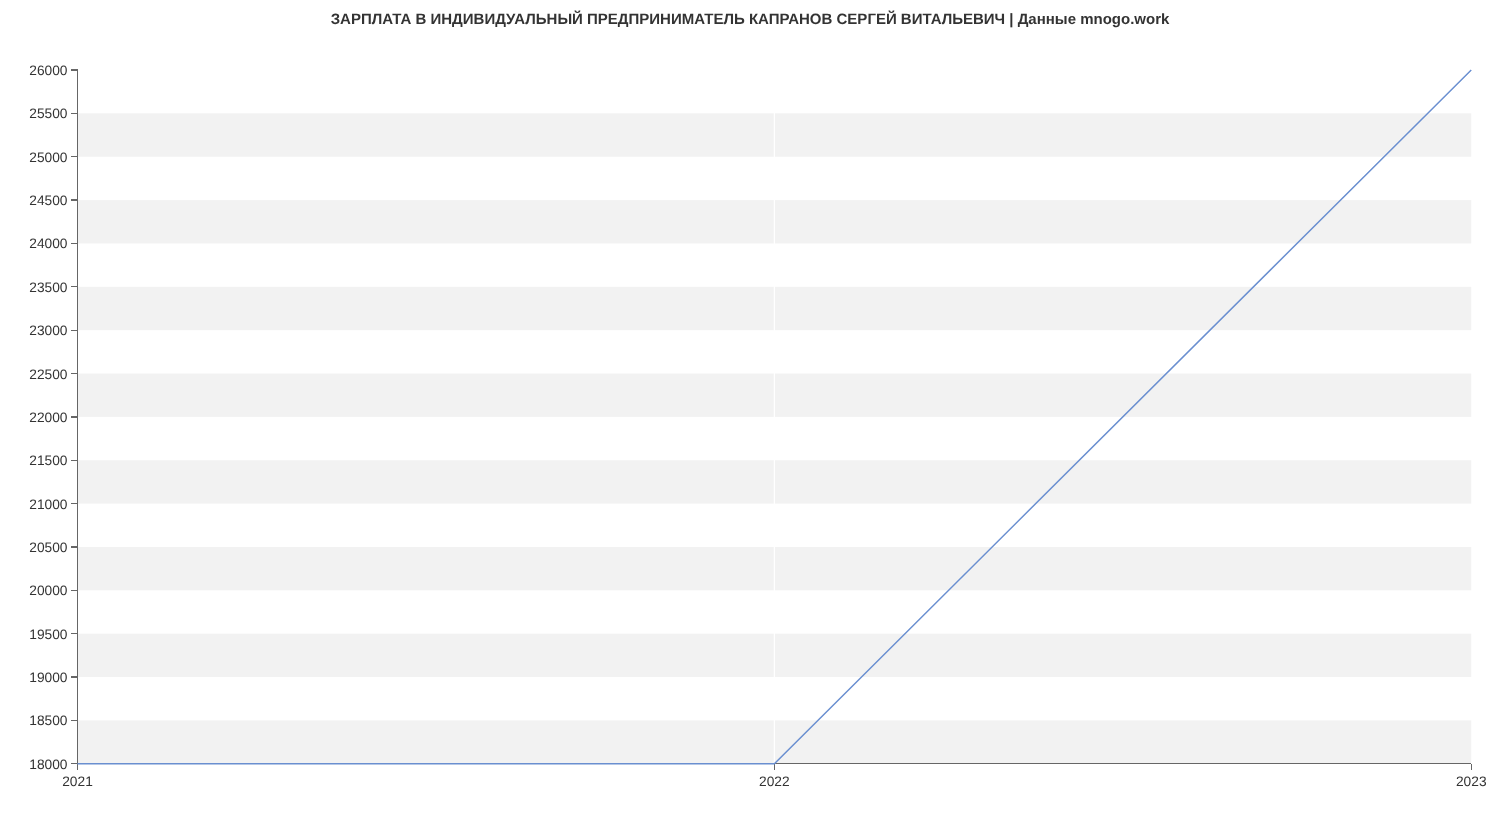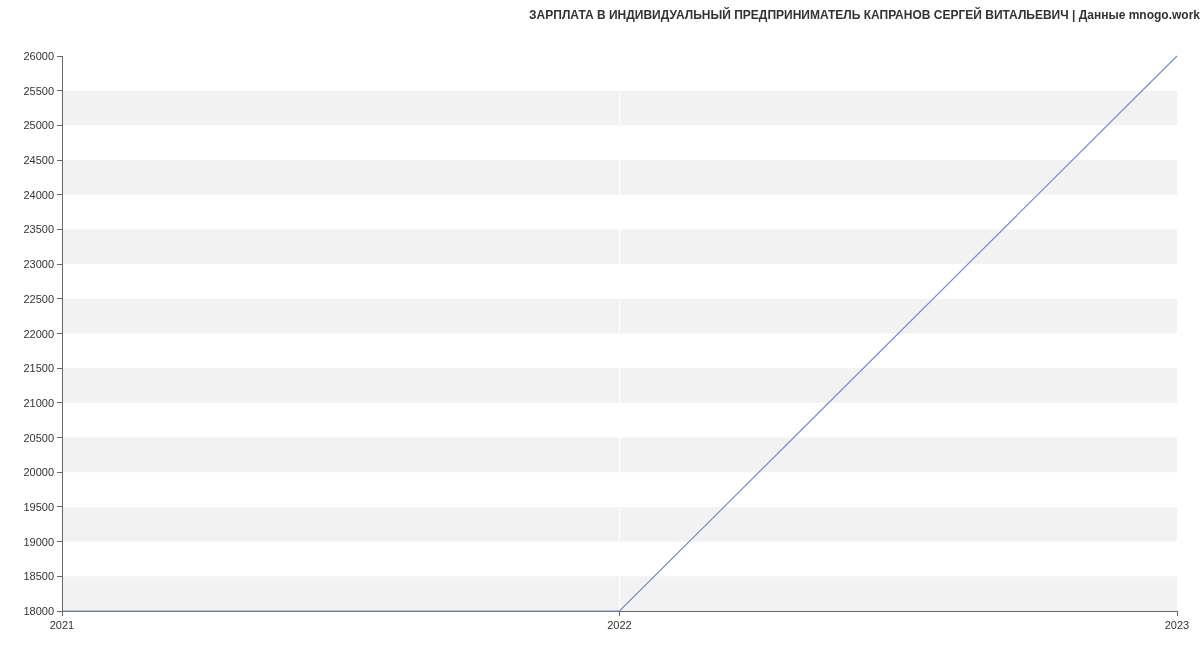--- a/index.html
+++ b/index.html
@@ -5,21 +5,21 @@
   body {
     margin: 0;
     padding: 0;
     font-family: Arial, Helvetica, sans-serif;
     background: #ffffff;
     width: 1200px;
     height: 650px;
     overflow: hidden;
   }
   .chart-title {
-    text-align: right;
+    text-align: center;
     font-size: 12px;
     color: #333333;
     font-weight: bold;
     padding-top: 8px;
     padding-bottom: 4px;
   }
   .chart-wrap {
     position: relative;
     width: 1200px;
     height: 620px;

